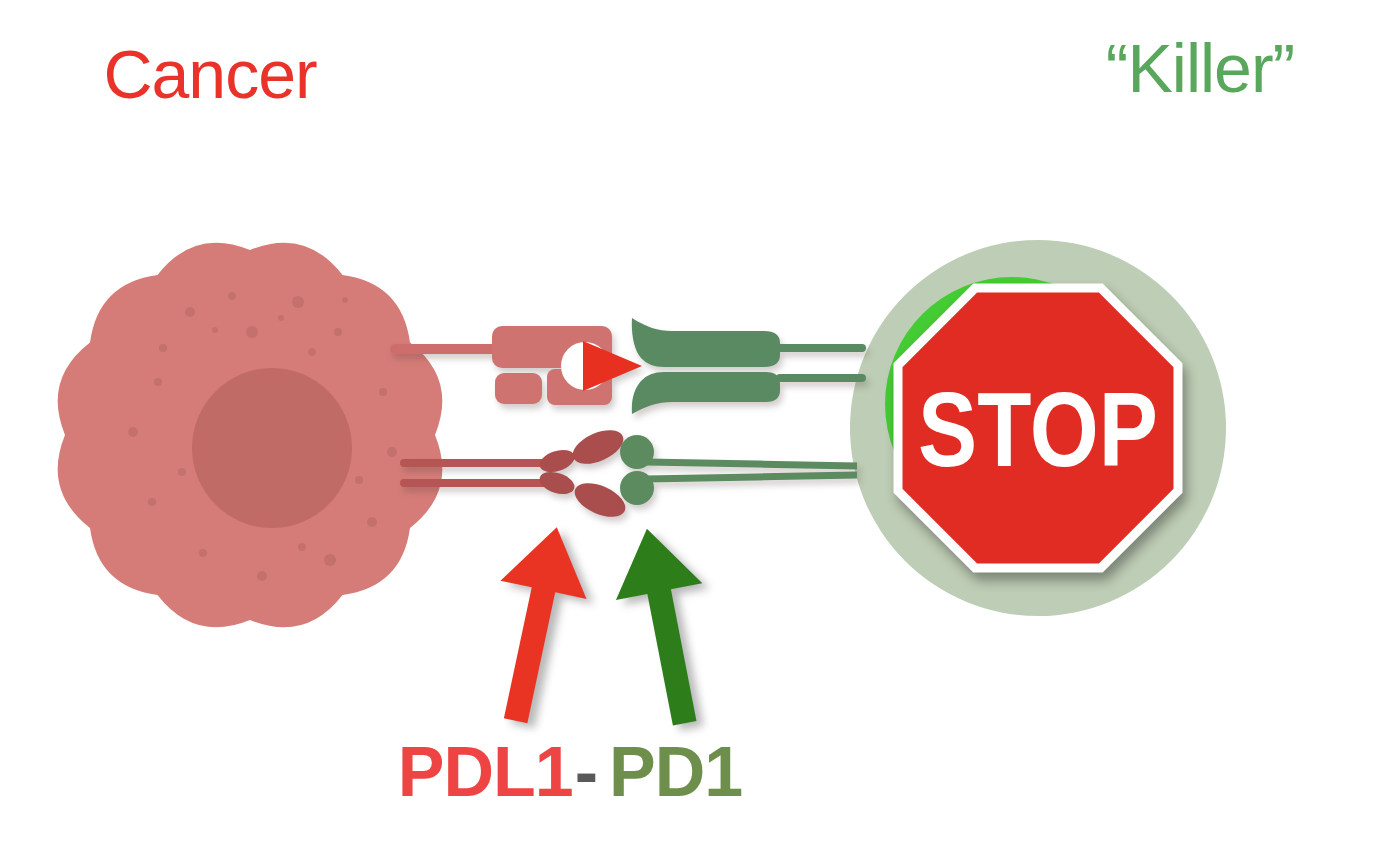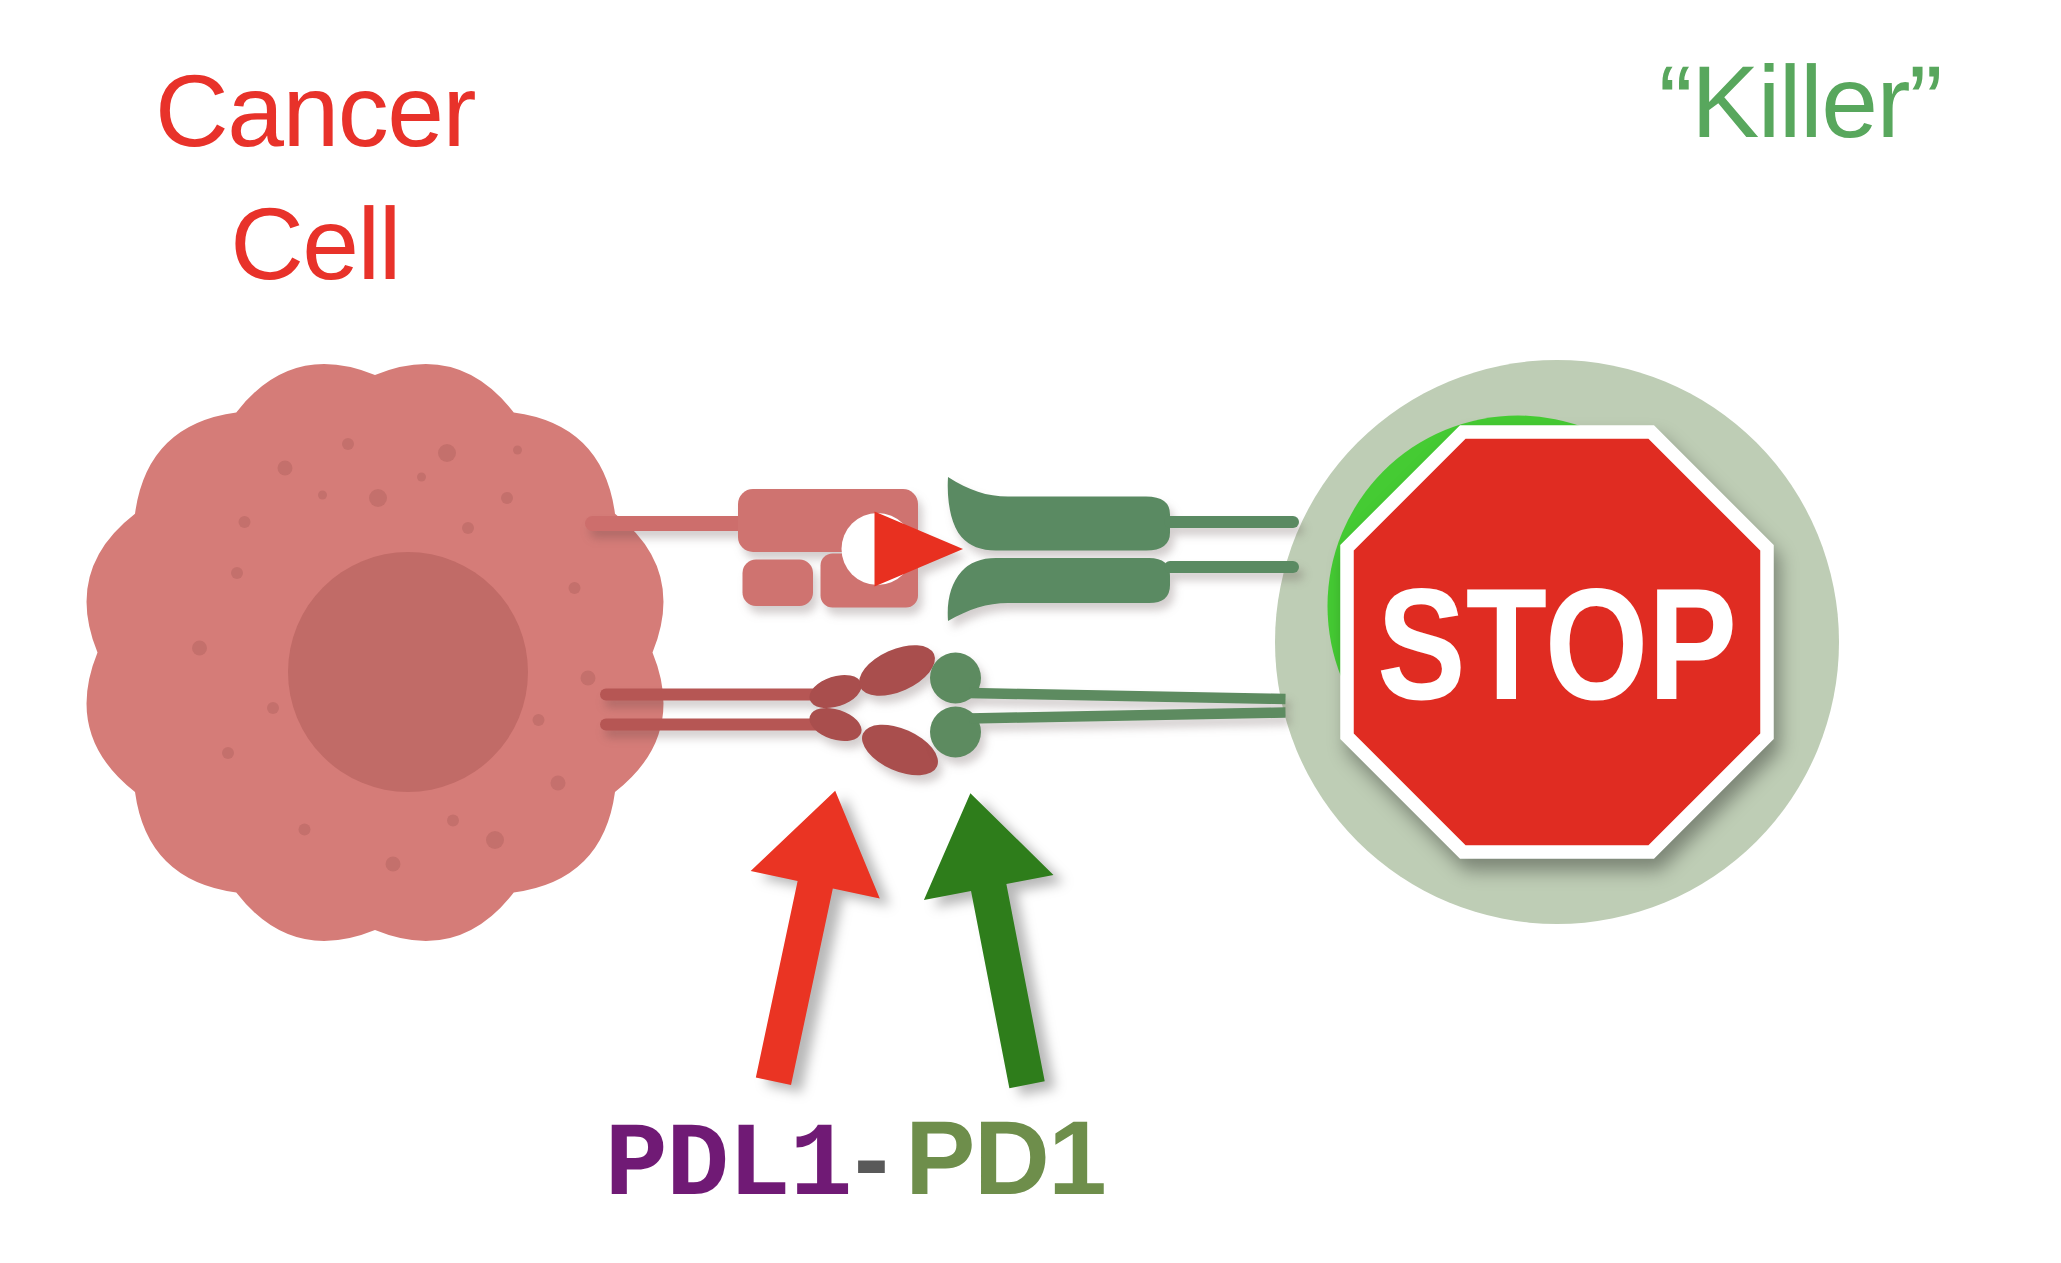--- a/index.html
+++ b/index.html
@@ -129,24 +129,23 @@
     <g class="arrow-shadow">
       <path transform="translate(536,625) rotate(12)" d="M 0 -100 L 44 -36 L 12 -36 L 12 98 L -12 98 L -12 -36 L -44 -36 Z" fill="#ea3423"></path>
     </g>
     <g class="arrow-shadow">
       <path transform="translate(666,627) rotate(-11)" d="M 0 -100 L 44 -36 L 12 -36 L 12 98 L -12 98 L -12 -36 L -44 -36 Z" fill="#2e7d1b"></path>
     </g>
   </svg>
 
   <div class="cell-title left" style="color: rgb(232, 50, 42);">
     <div>Cancer</div>
-    <div>Cell</div>
   </div>
 
   <div class="cell-title right" style="color: rgb(88, 167, 93);">
     <div>“Killer”</div>
   </div>
 
   <div class="bottom-label">
-    <span class="pdl1" style="color: #701a75; font-family: Liberation Mono, monospace;">PDL1</span><span class="sep" style="color: rgb(89, 89, 89);">-</span><span class="pd1" style="color: rgb(110, 142, 75);">PD1</span>
+    <span class="pdl1" style="color: #ef4444;">PDL1</span><span class="sep" style="color: rgb(89, 89, 89);">-</span><span class="pd1" style="color: rgb(110, 142, 75);">PD1</span>
   </div>
 
 </div>
 
 </body></html>

